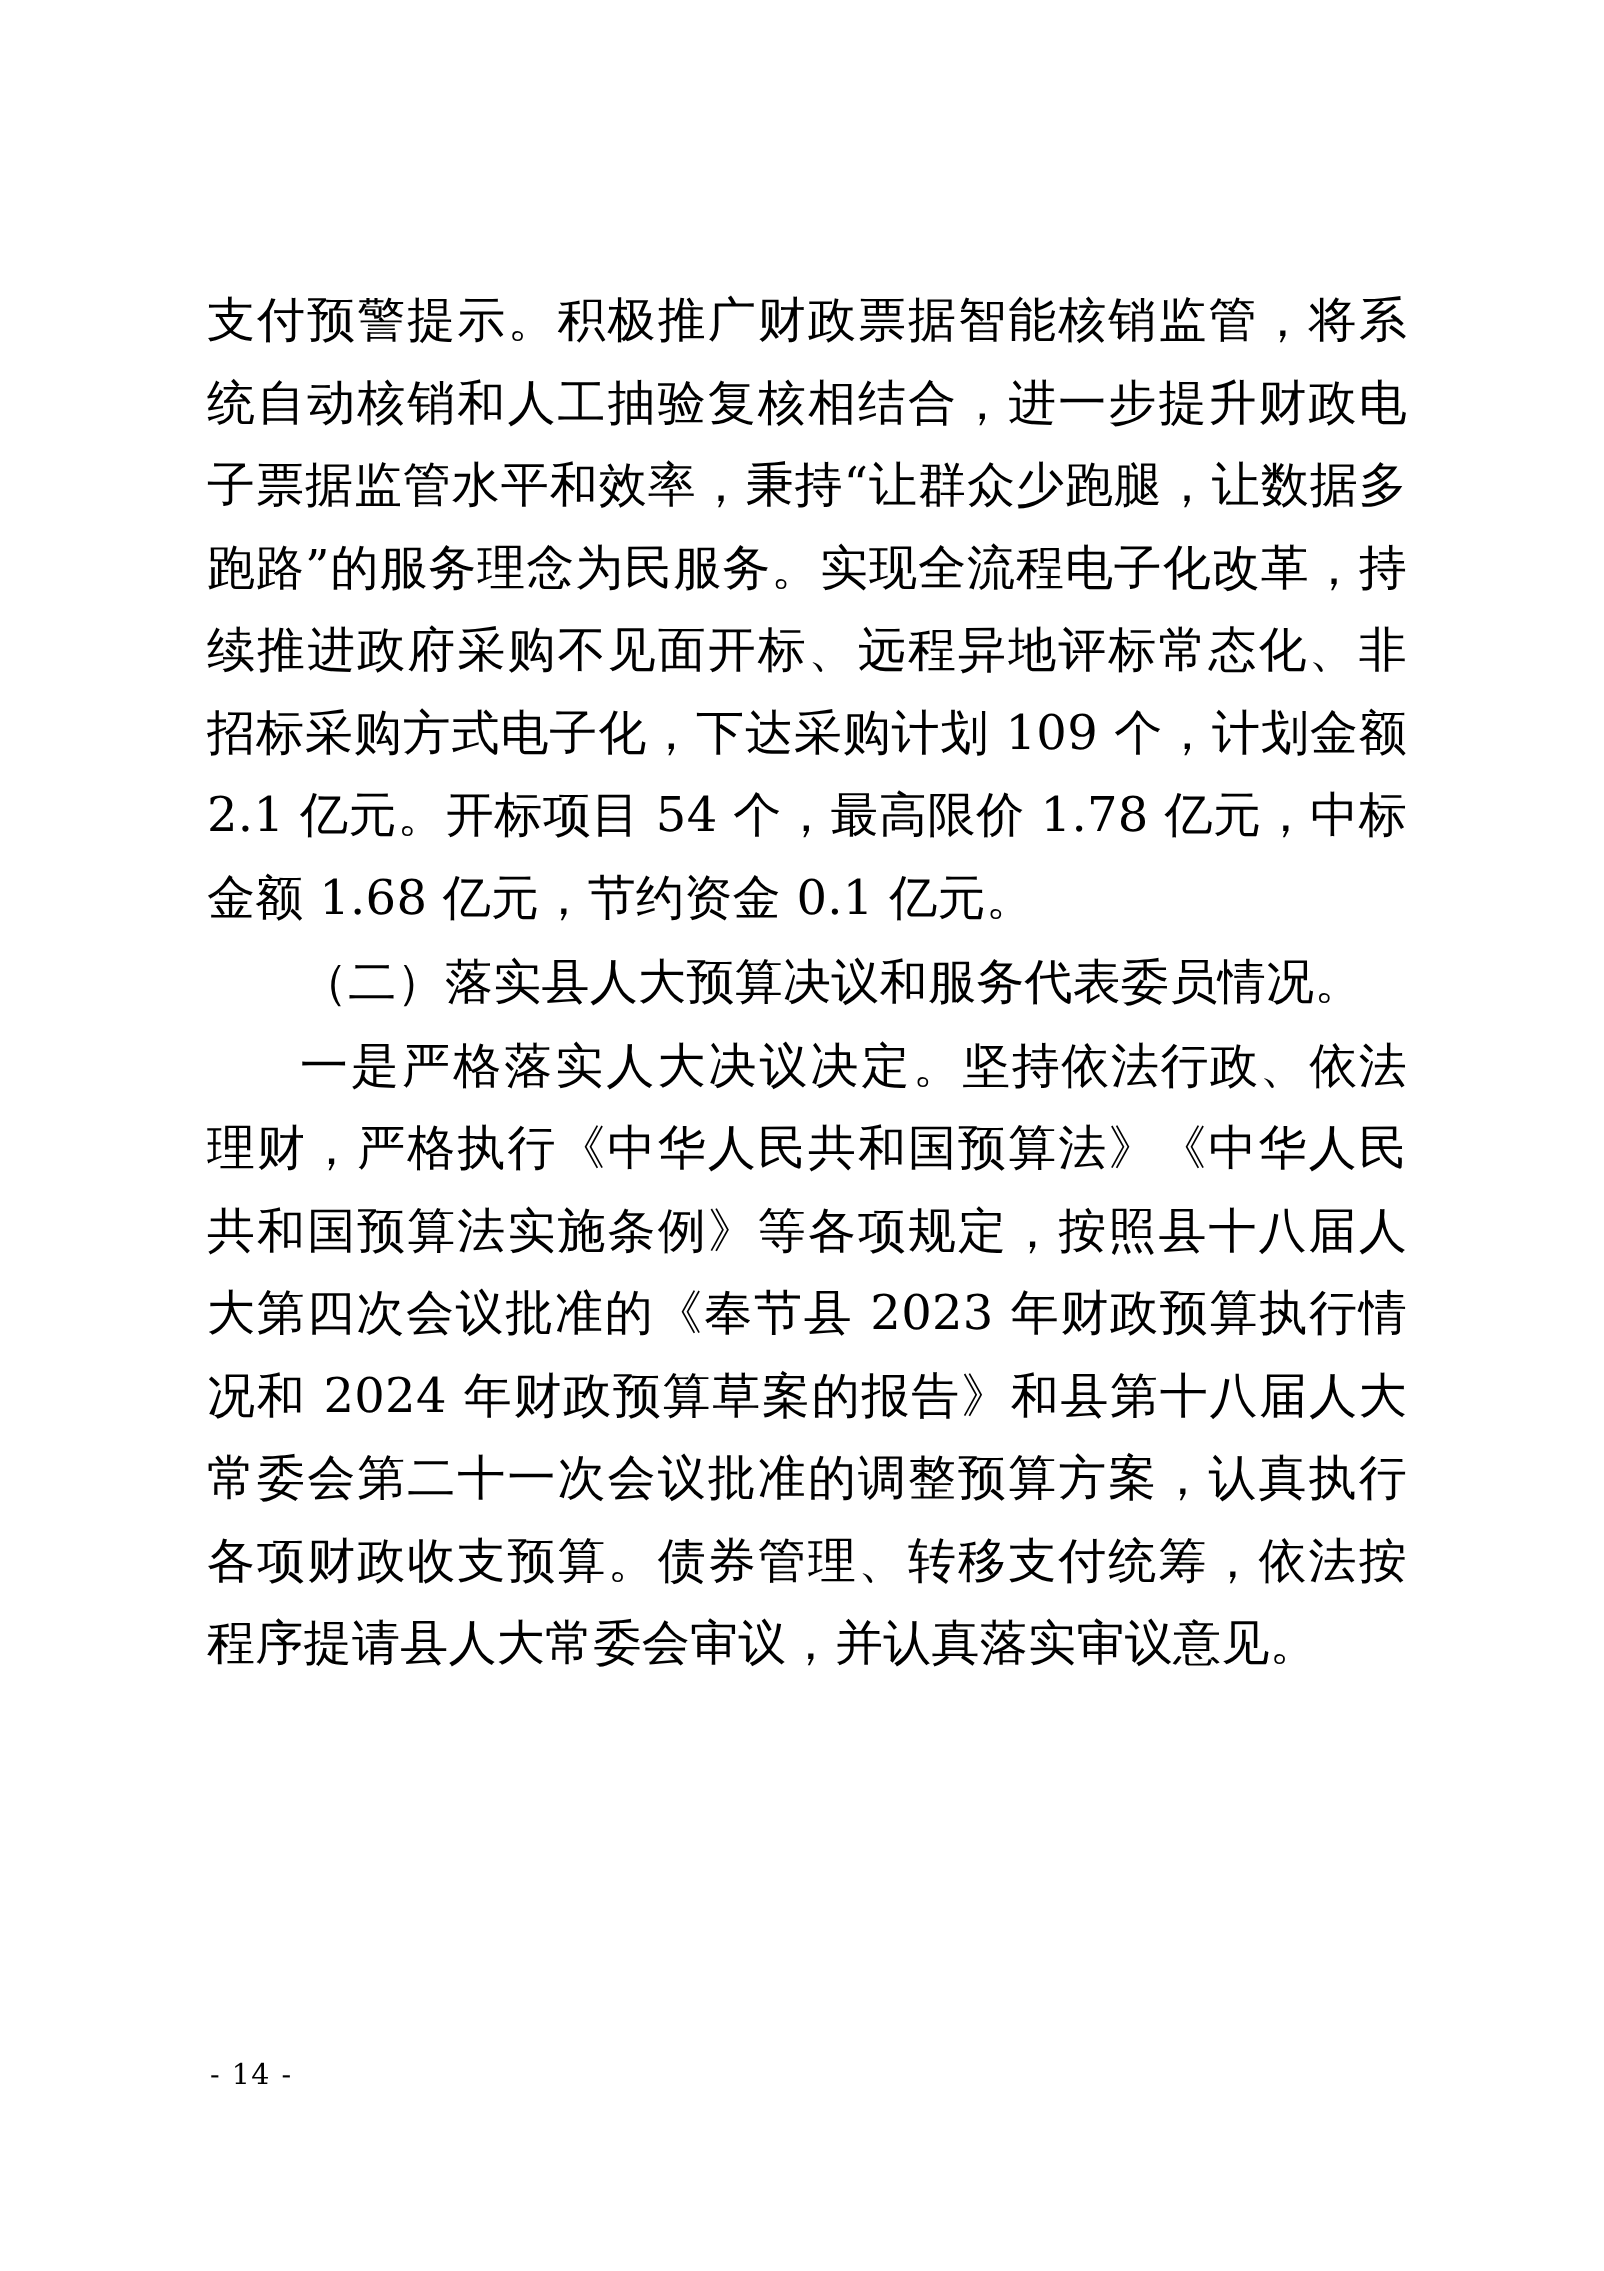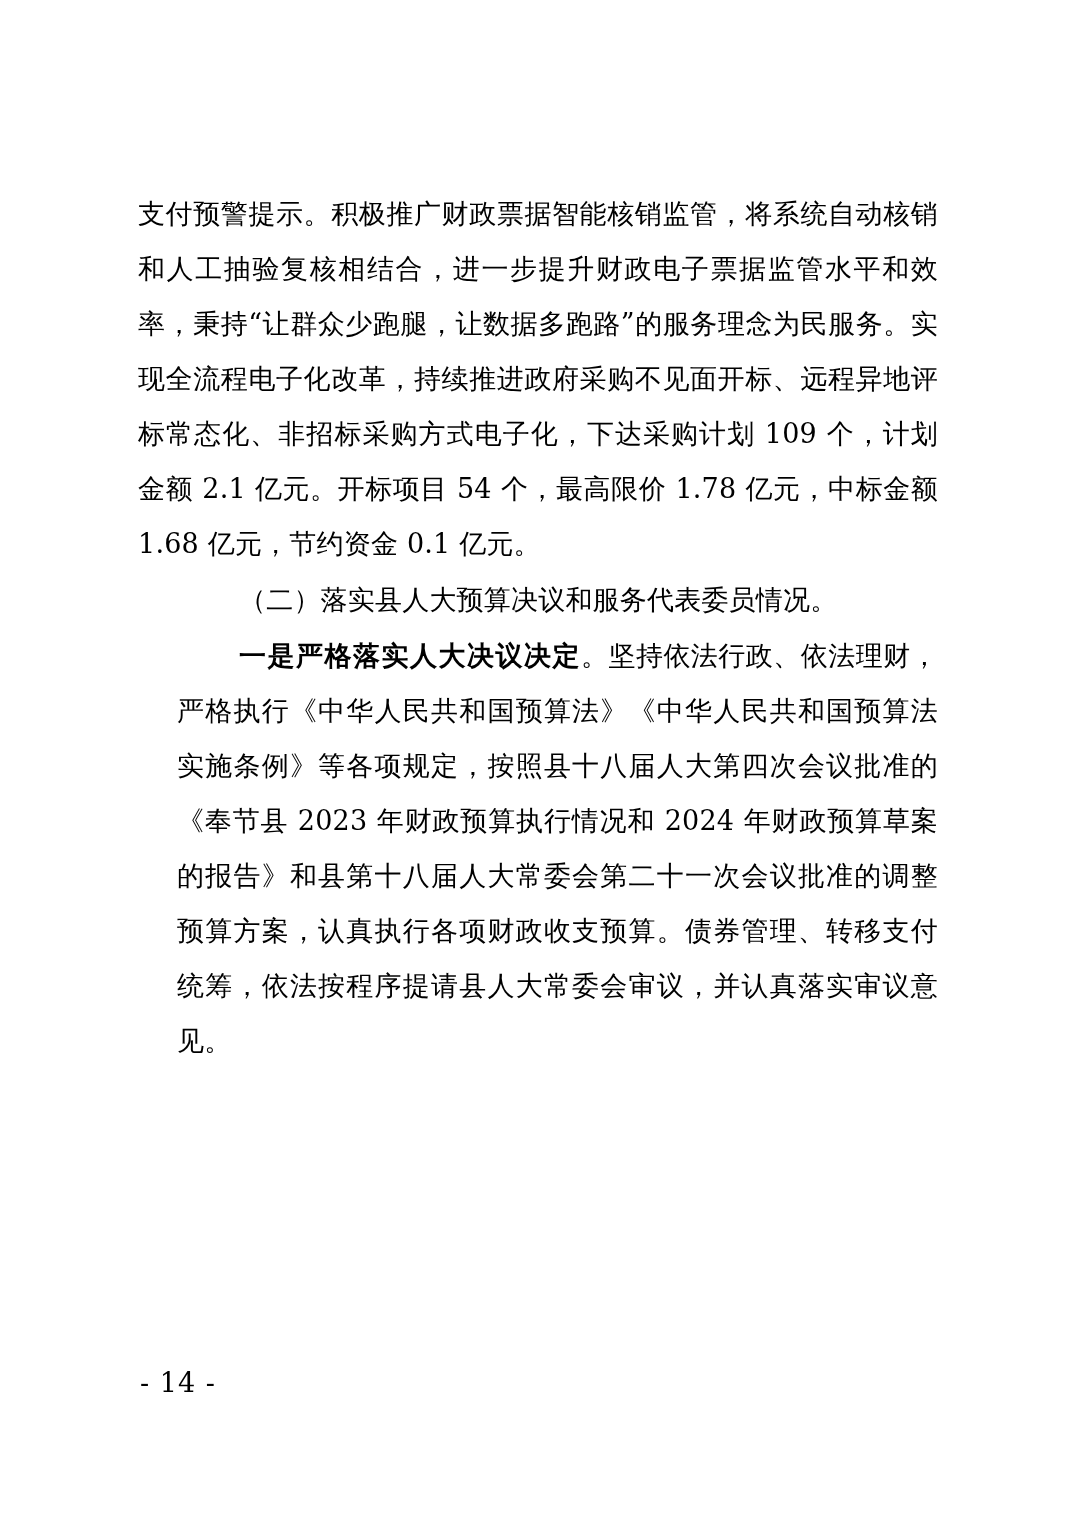--- a/index.html
+++ b/index.html
@@ -16,44 +16,43 @@
     font-family: "DejaVu Serif", "Liberation Serif", serif;
     color: #000000;
   }
   .content {
     position: absolute;
     left: 138px;
     top: 186px;
     width: 800px;
   }
   .para {
-    font-size: 27px;
+    font-size: 32px;
     line-height: 55px;
     text-align: justify;
     text-justify: inter-ideograph;
     letter-spacing: 0.2px;
     margin: 0;
     word-break: break-all;
   }
   .indent {
     text-indent: 62px;
-    margin-left: 39px;
   }
   .p-gap {
     margin-top: 1px;
   }
   .bold {
-    font-weight: bold;
+    font-weight: normal;
     letter-spacing: 1.2px;
   }
   .footer {
     position: absolute;
     left: 140px;
     top: 1366px;
-    font-size: 27px;
+    font-size: 19px;
     line-height: 34px;
     letter-spacing: 1px;
     font-family: "DejaVu Serif", "Liberation Serif", serif;
   }
 </style>
 </head>
 <body>
 
 <div class="page">
   <div class="content">

